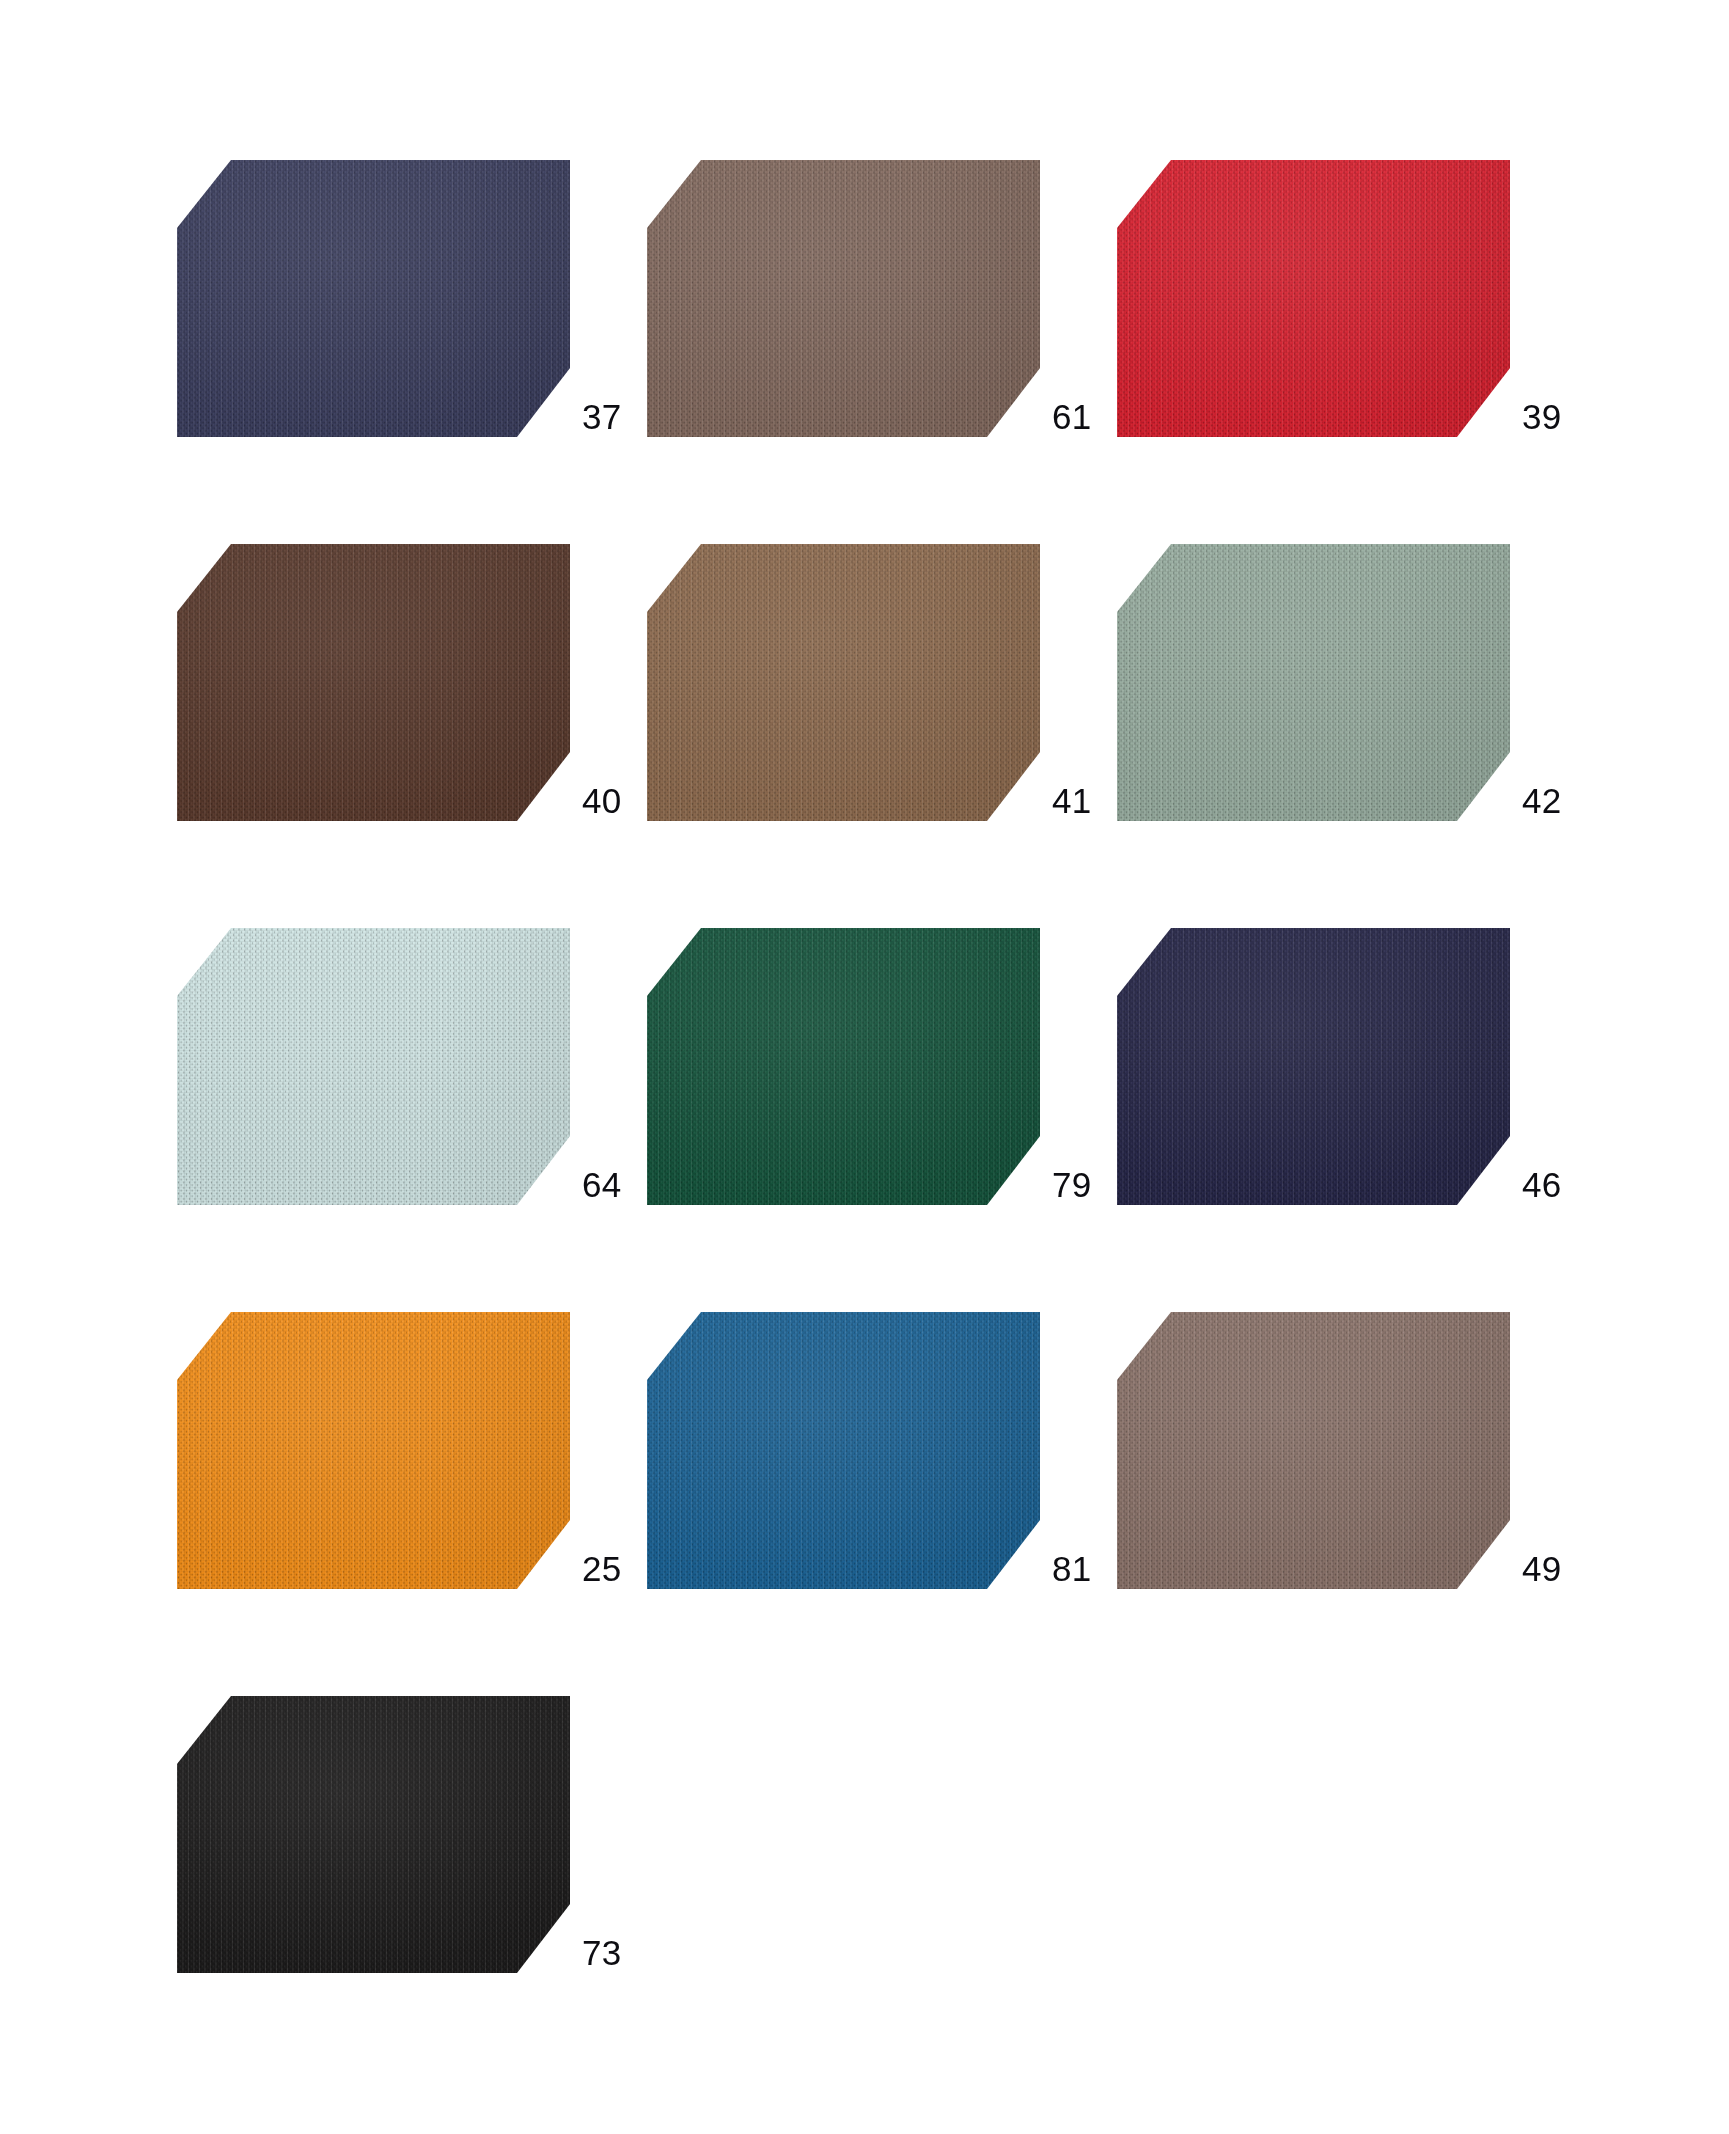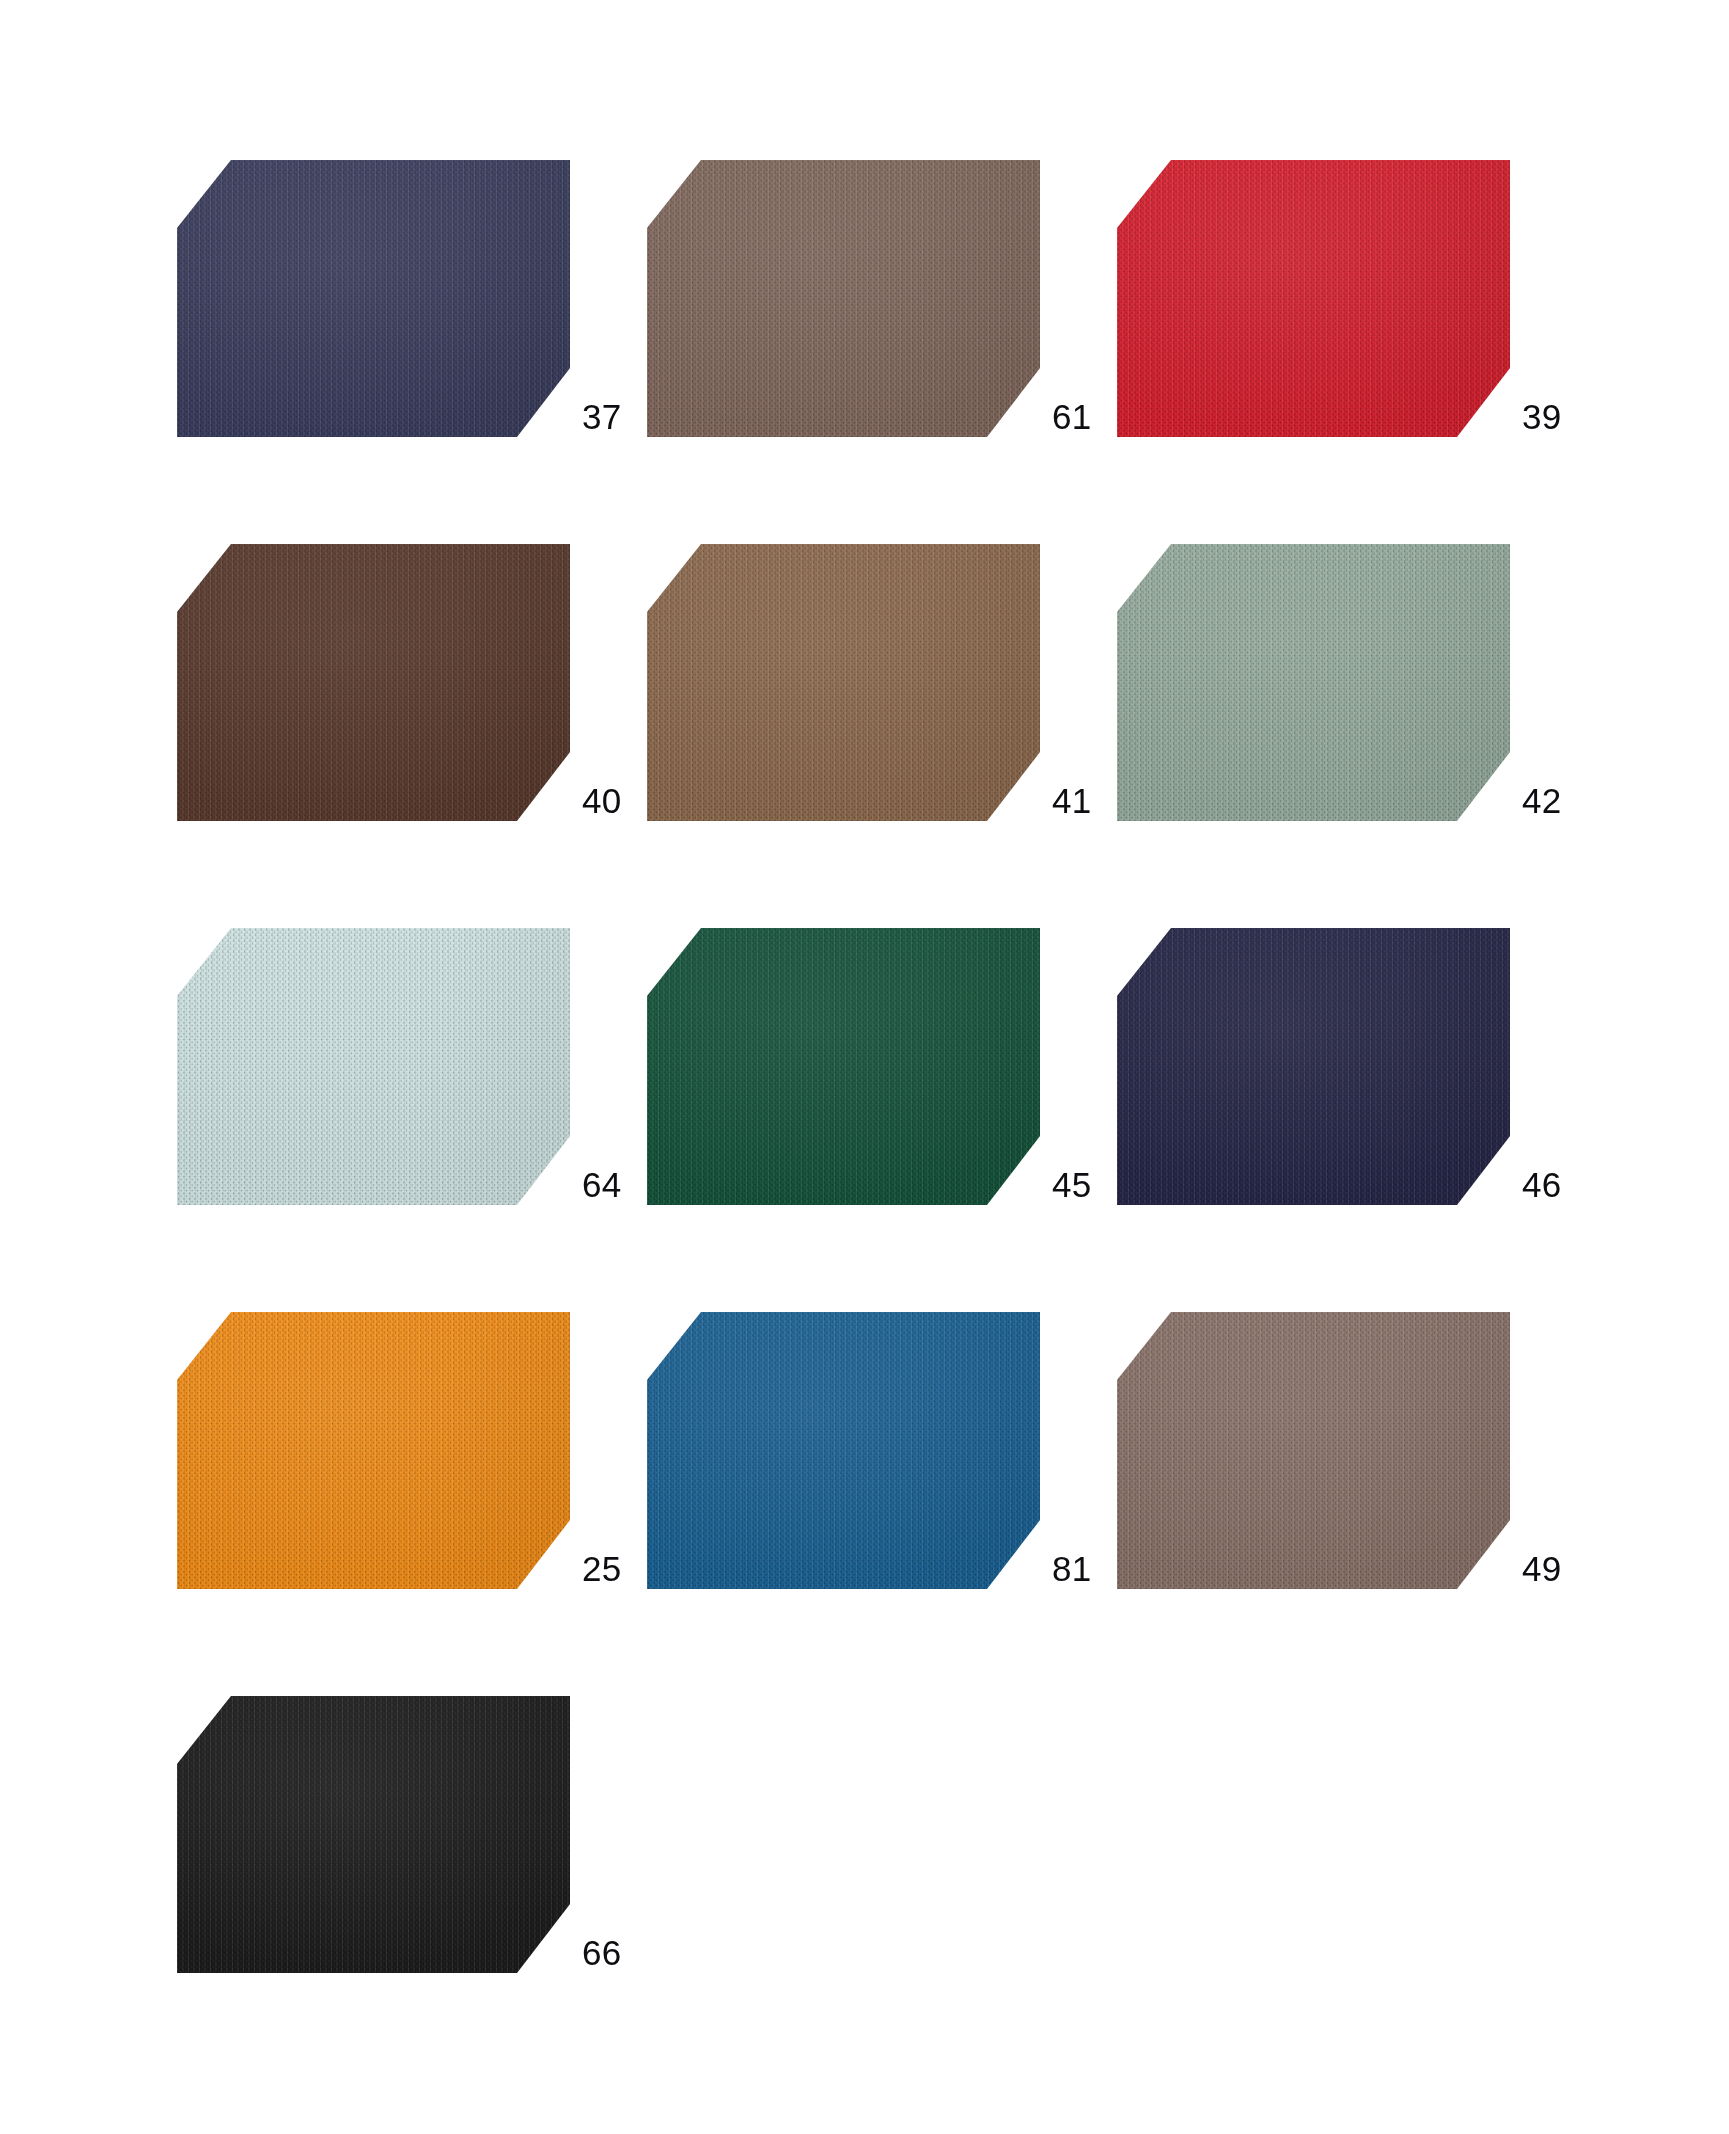--- a/index.html
+++ b/index.html
@@ -227,21 +227,21 @@
       <div class="swatch-label">64</div>
     </div>
 
 
     <div class="swatch-cell">
       <div class="swatch-chip">
         <div class="chip-base" style="background: rgb(20, 84, 60);"></div>
         <div class="chip-texture"></div>
         <div class="chip-shade"></div>
       </div>
-      <div class="swatch-label">45</div>
+      <div class="swatch-label">79</div>
     </div>
 
     <div class="swatch-cell">
       <div class="swatch-chip">
         <div class="chip-base" style="background: rgb(38, 38, 72);"></div>
         <div class="chip-texture"></div>
         <div class="chip-shade"></div>
       </div>
       <div class="swatch-label">46</div>
     </div>
@@ -272,21 +272,21 @@
       </div>
       <div class="swatch-label">49</div>
     </div>
 
     <div class="swatch-cell">
       <div class="swatch-chip">
         <div class="chip-base" style="background: rgb(29, 28, 28);"></div>
         <div class="chip-texture"></div>
         <div class="chip-shade"></div>
       </div>
-      <div class="swatch-label">66</div>
+      <div class="swatch-label">73</div>
     </div>
 
     <div class="swatch-cell is-empty"></div>
 
   </div>
 
 </div>
 
 
 </body></html>

